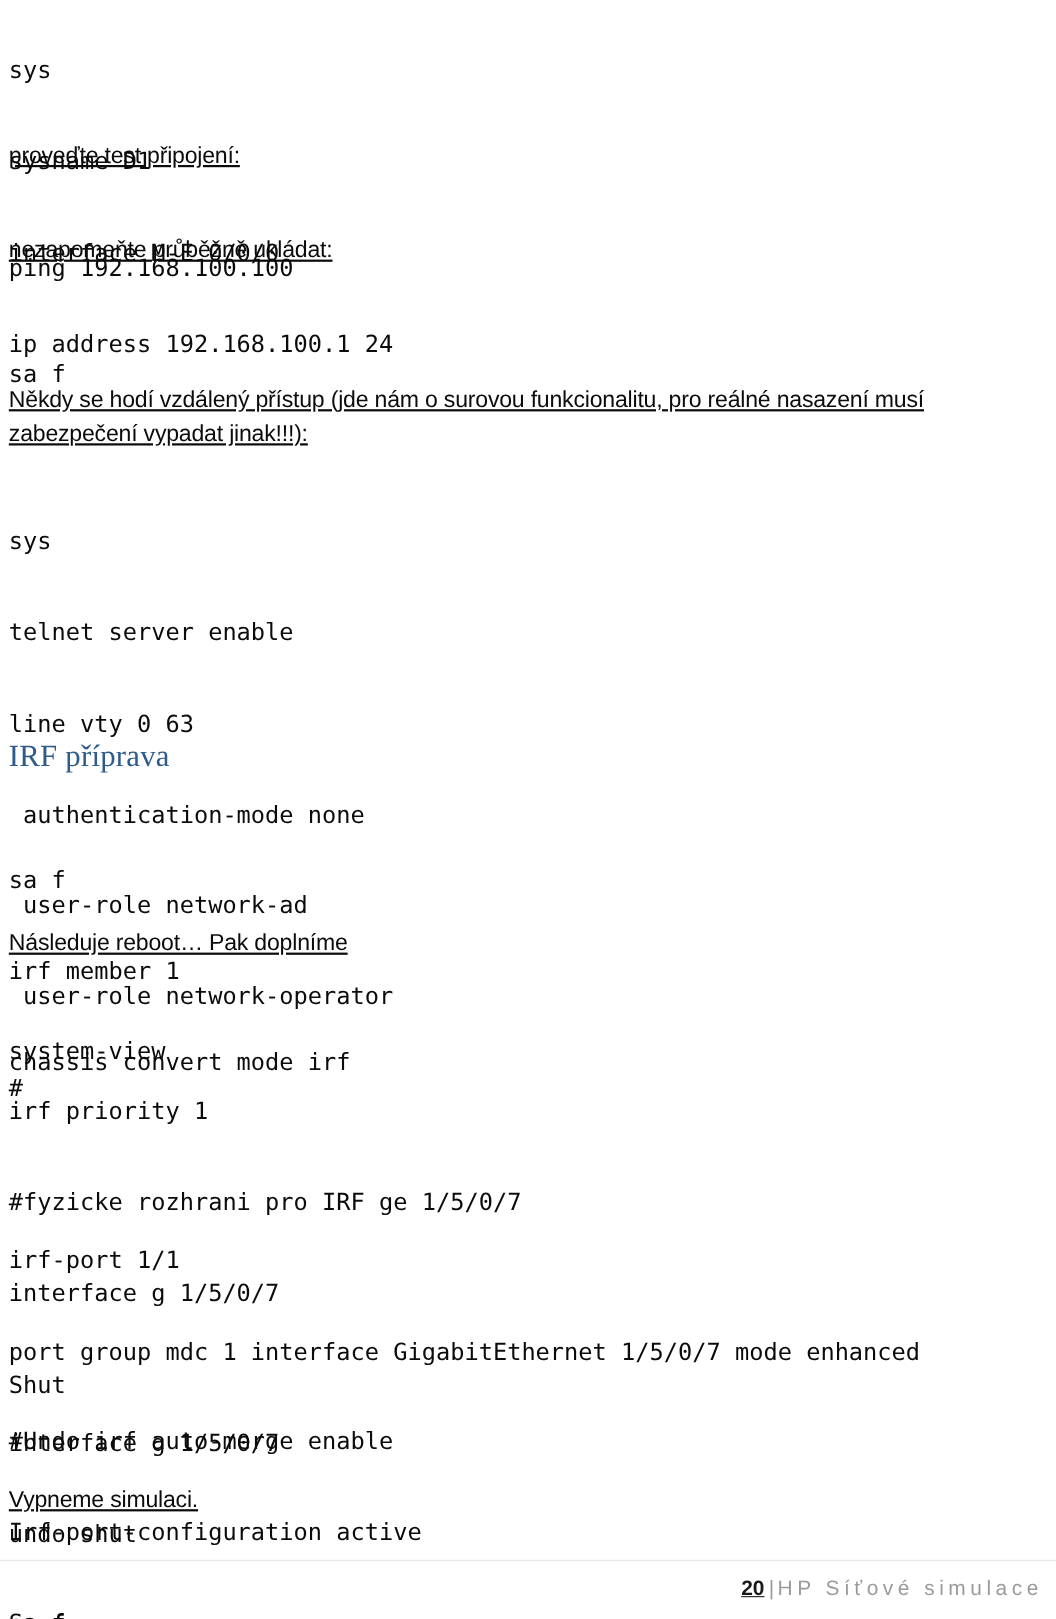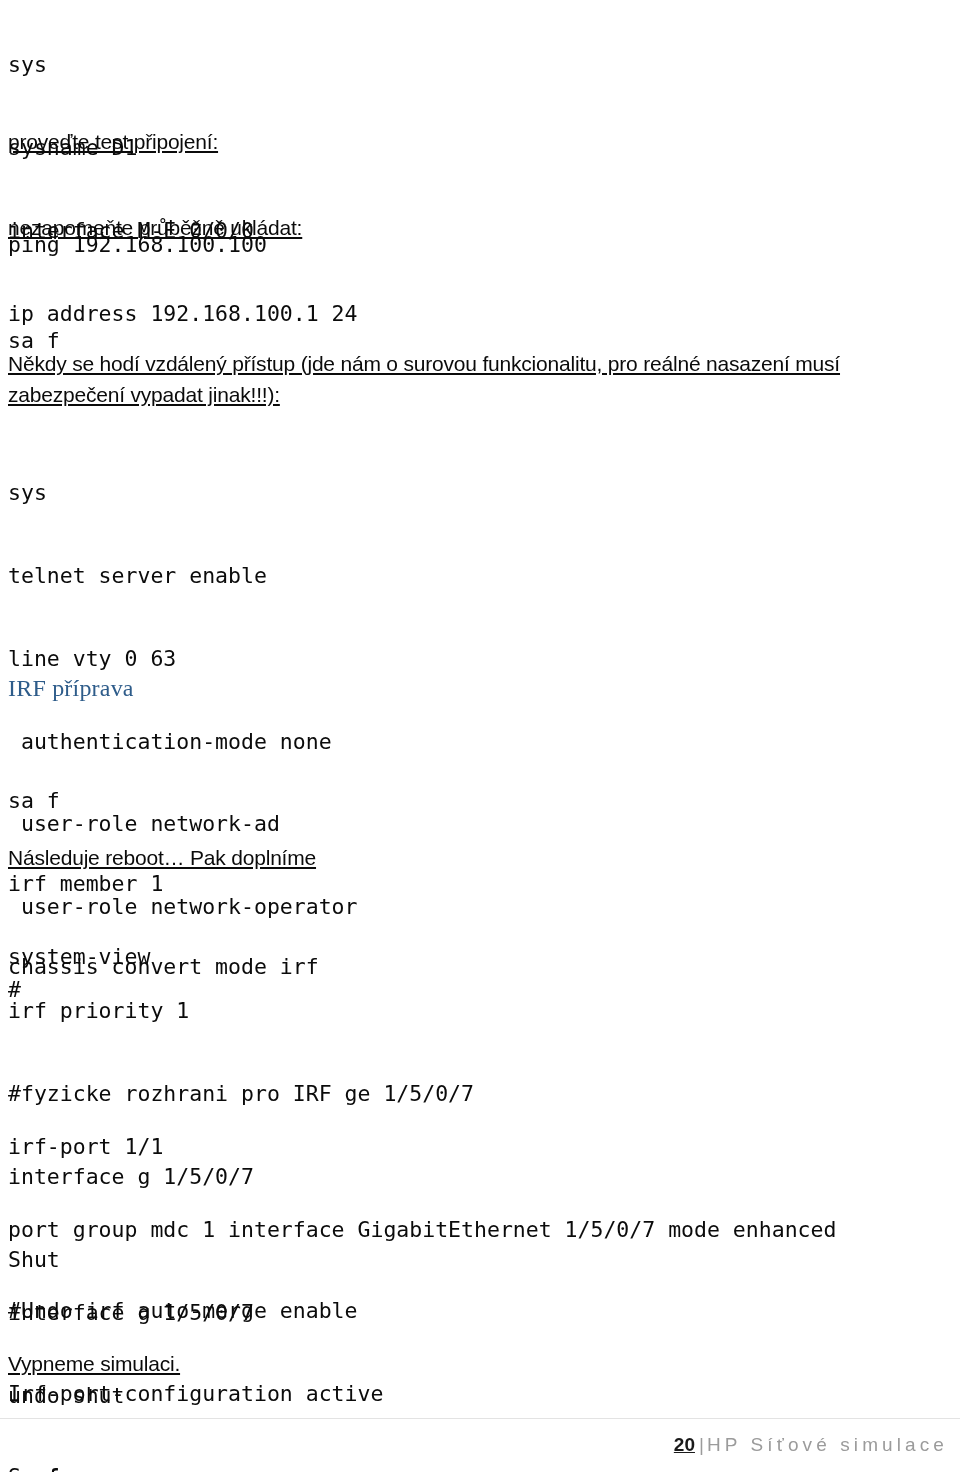--- a/index.html
+++ b/index.html
@@ -46,21 +46,21 @@
     color: #0b0b0b;
     margin: 0;
     max-width: 890px;
     letter-spacing: -0.2px;
     text-decoration: underline;
   }
 
   
   .h1 {
     font-family: "Liberation Serif", "DejaVu Serif", serif;
-    font-size: 24px;
+    font-size: 28px;
     line-height: 40px;
     font-weight: 400;
     color: #2E5C8A;
     margin: 0;
     letter-spacing: 0.2px;
   }
 
   
   .footer-rule {
     position: absolute;

